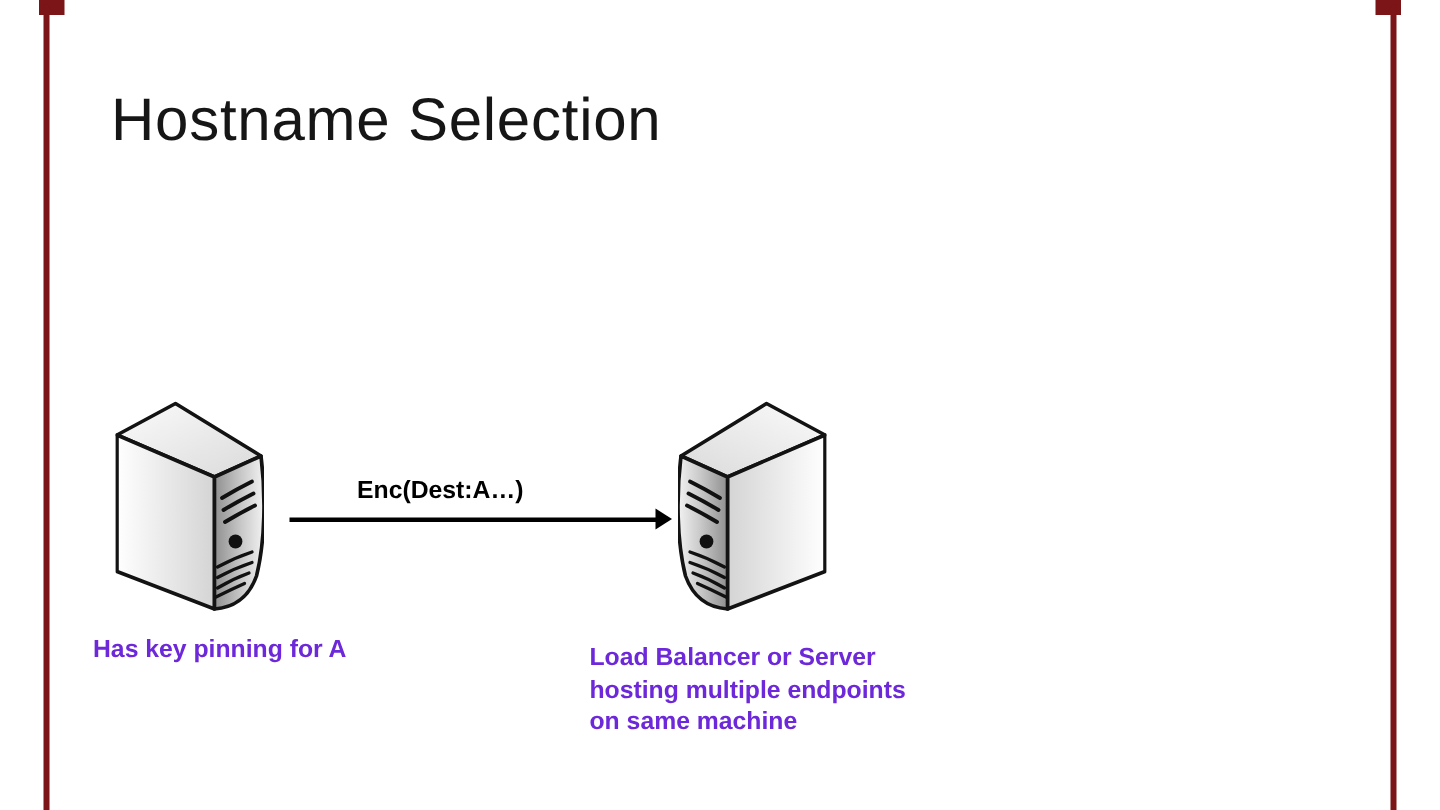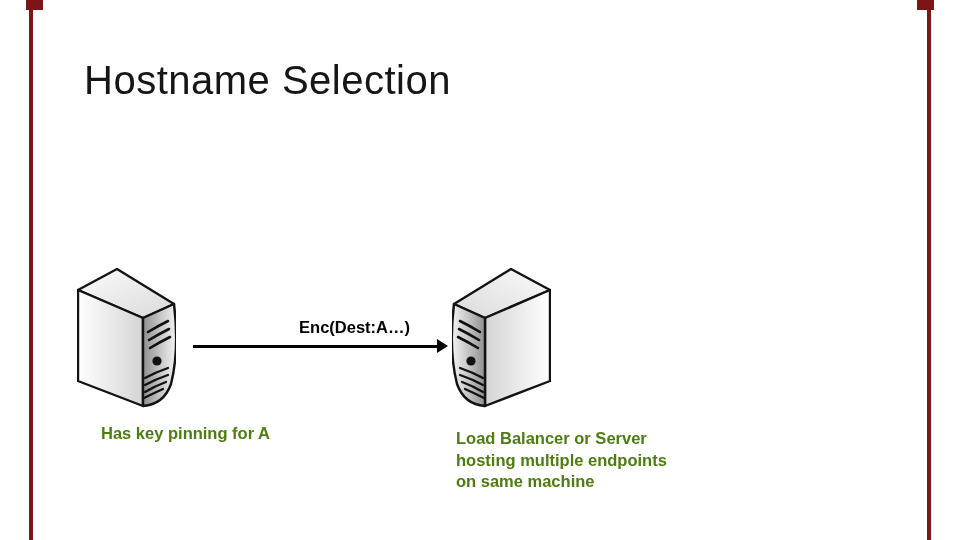--- a/index.html
+++ b/index.html
@@ -8,49 +8,49 @@
     overflow:hidden;font-family:"Liberation Sans", sans-serif;
   }
   
   .frame{position:absolute;background:#7c1517;}
   #frame-left-line{left:29px;top:3px;width:4px;height:537px;}
   #frame-right-line{left:927px;top:3px;width:4px;height:537px;}
   #frame-left-cap{left:26px;top:0;width:17px;height:10px;}
   #frame-right-cap{left:917px;top:0;width:17px;height:10px;}
 
   #title{
-    position:absolute;left:84px;top:58px;
+    position:absolute;left:74px;top:58px;
     font-size:40px;font-weight:300;letter-spacing:0.5px;color:#161616;
     white-space:nowrap;
   }
   #problem{
     position:absolute;left:75px;top:148px;width:830px;
     font-size:24.5px;line-height:29.5px;color:#a21b1b;
     white-space:pre-line;
   }
   .server{position:absolute;width:99px;height:141px;}
   #server-left{left:77px;top:267px;}
   #server-right{left:452px;top:267px;transform:scaleX(-1);}
   #arrow-line{
     position:absolute;left:193px;top:345px;width:246px;height:3px;background:#000;
   }
   #arrow-head{
     position:absolute;left:437px;top:339px;width:0;height:0;
     border-left:11px solid #000;border-top:7px solid transparent;border-bottom:7px solid transparent;
   }
   #arrow-label{
-    position:absolute;left:238px;top:318px;width:172px;text-align:right;
+    position:absolute;left:238px;top:318px;width:172px;text-align:left;
     font-size:16.5px;font-weight:600;color:#000;white-space:nowrap;
   }
   .caption{
-    position:absolute;font-size:16.5px;font-weight:700;color:#4d7c0f;
-    white-space:pre-line;line-height:21.5px;margin-left:39px;
+    position:absolute;font-size:16.5px;font-weight:700;color:#6d28d9;
+    white-space:pre-line;line-height:21.5px;
   }
   #caption-left{left:62px;top:423px;}
-  #caption-right{left:417px;top:428px;}
+  #caption-right{left:393px;top:428px;}
 </style>
 </head>
 <body>
 
 <div id="slide">
 
   <div class="frame" id="frame-left-cap"></div>
   <div class="frame" id="frame-left-line"></div>
   <div class="frame" id="frame-right-cap"></div>
   <div class="frame" id="frame-right-line"></div>

